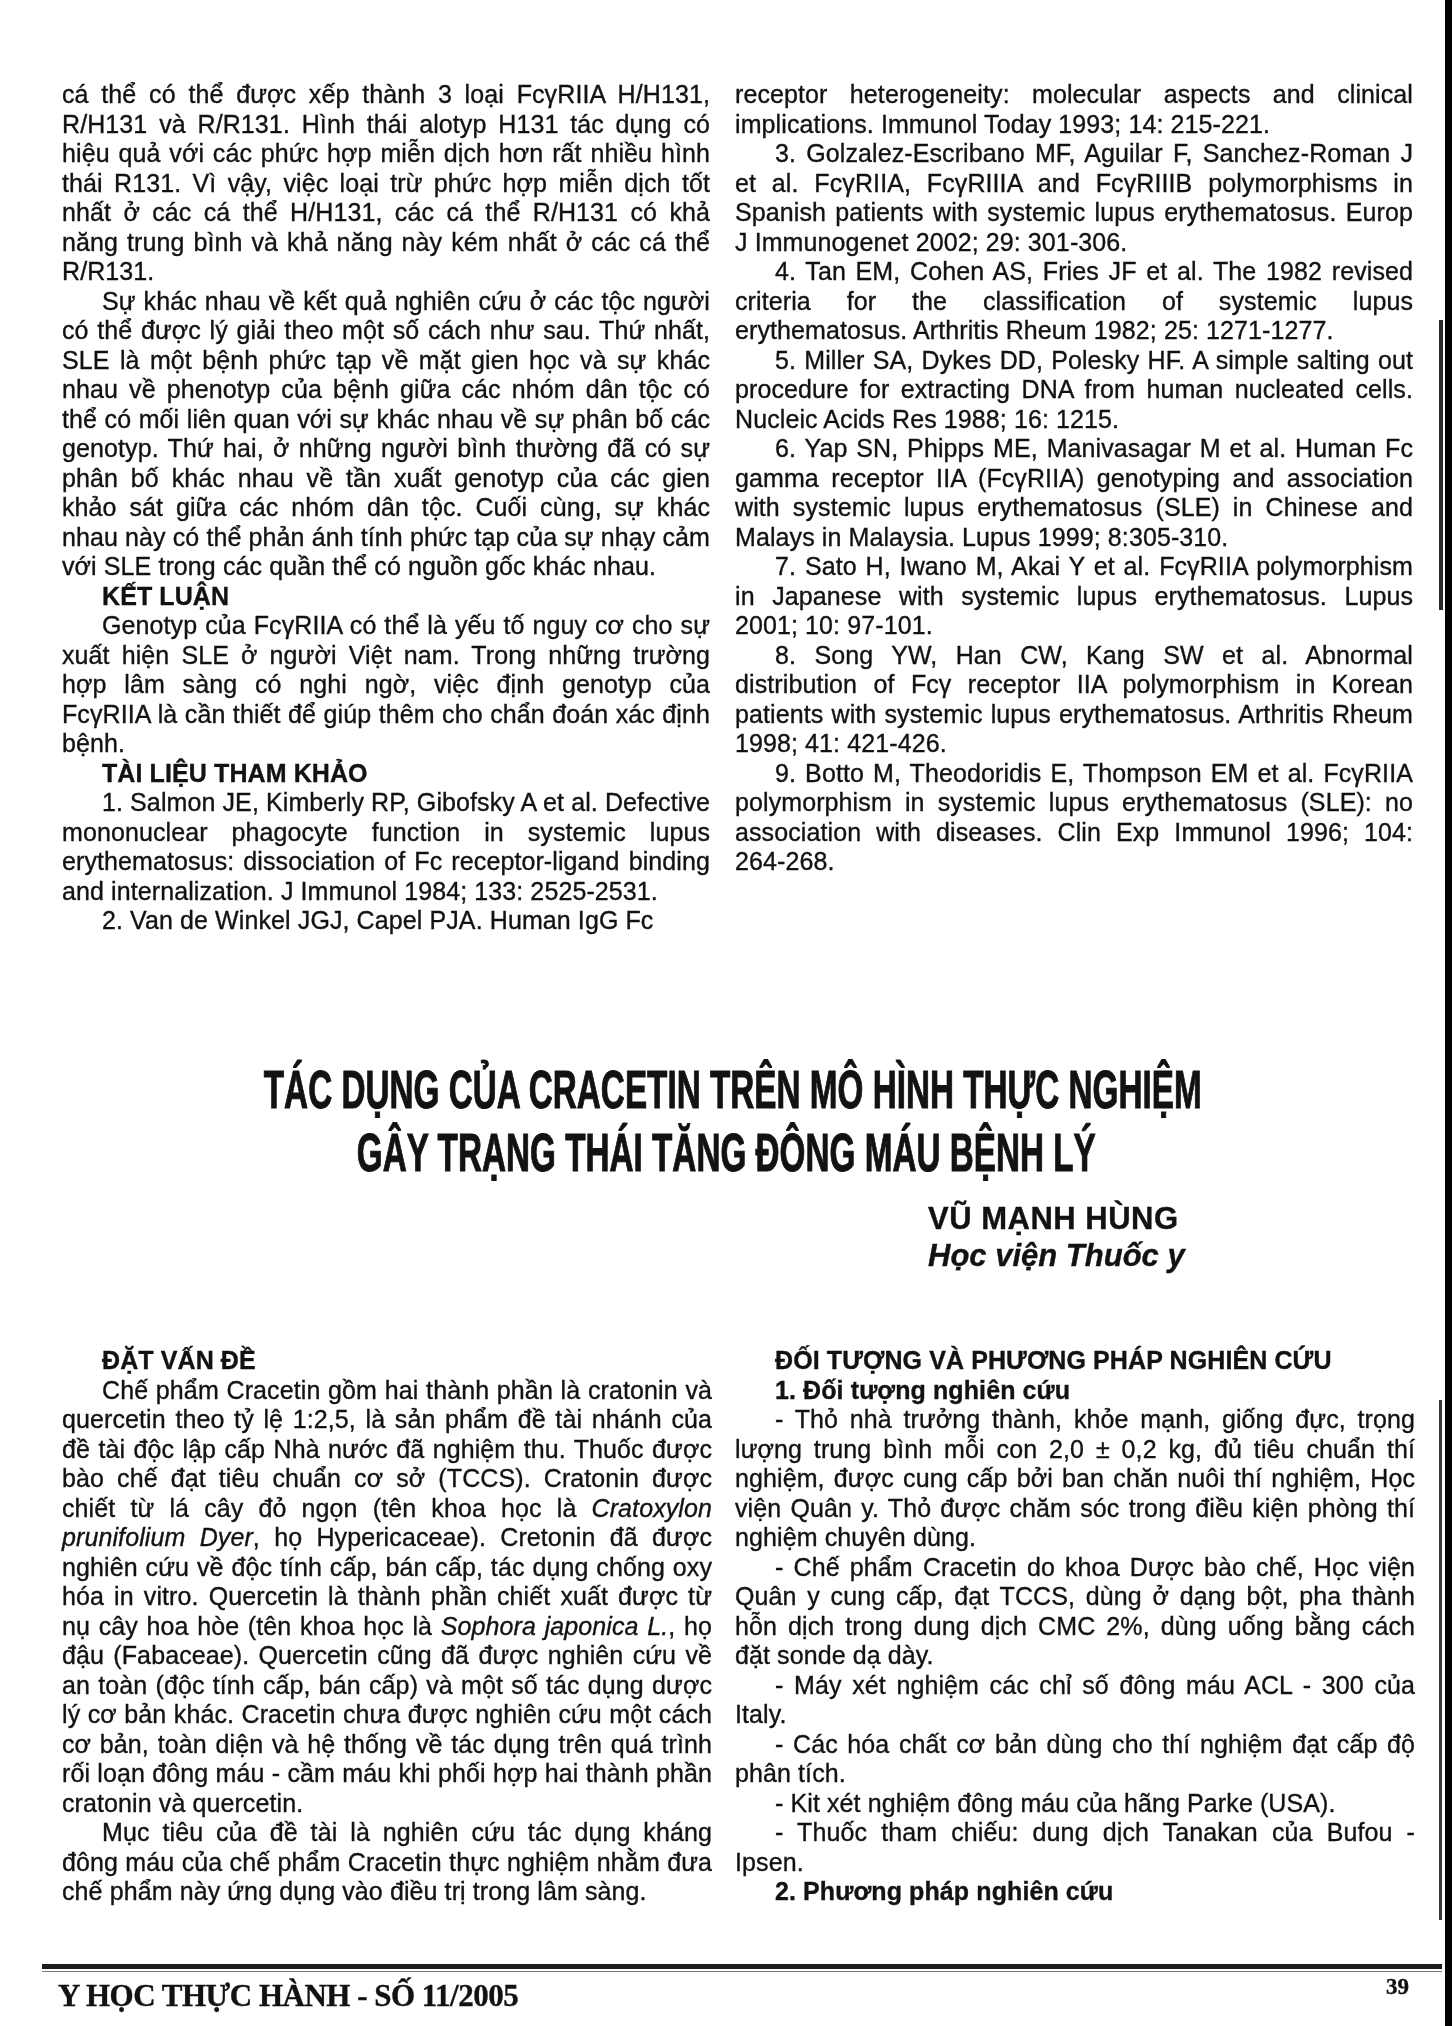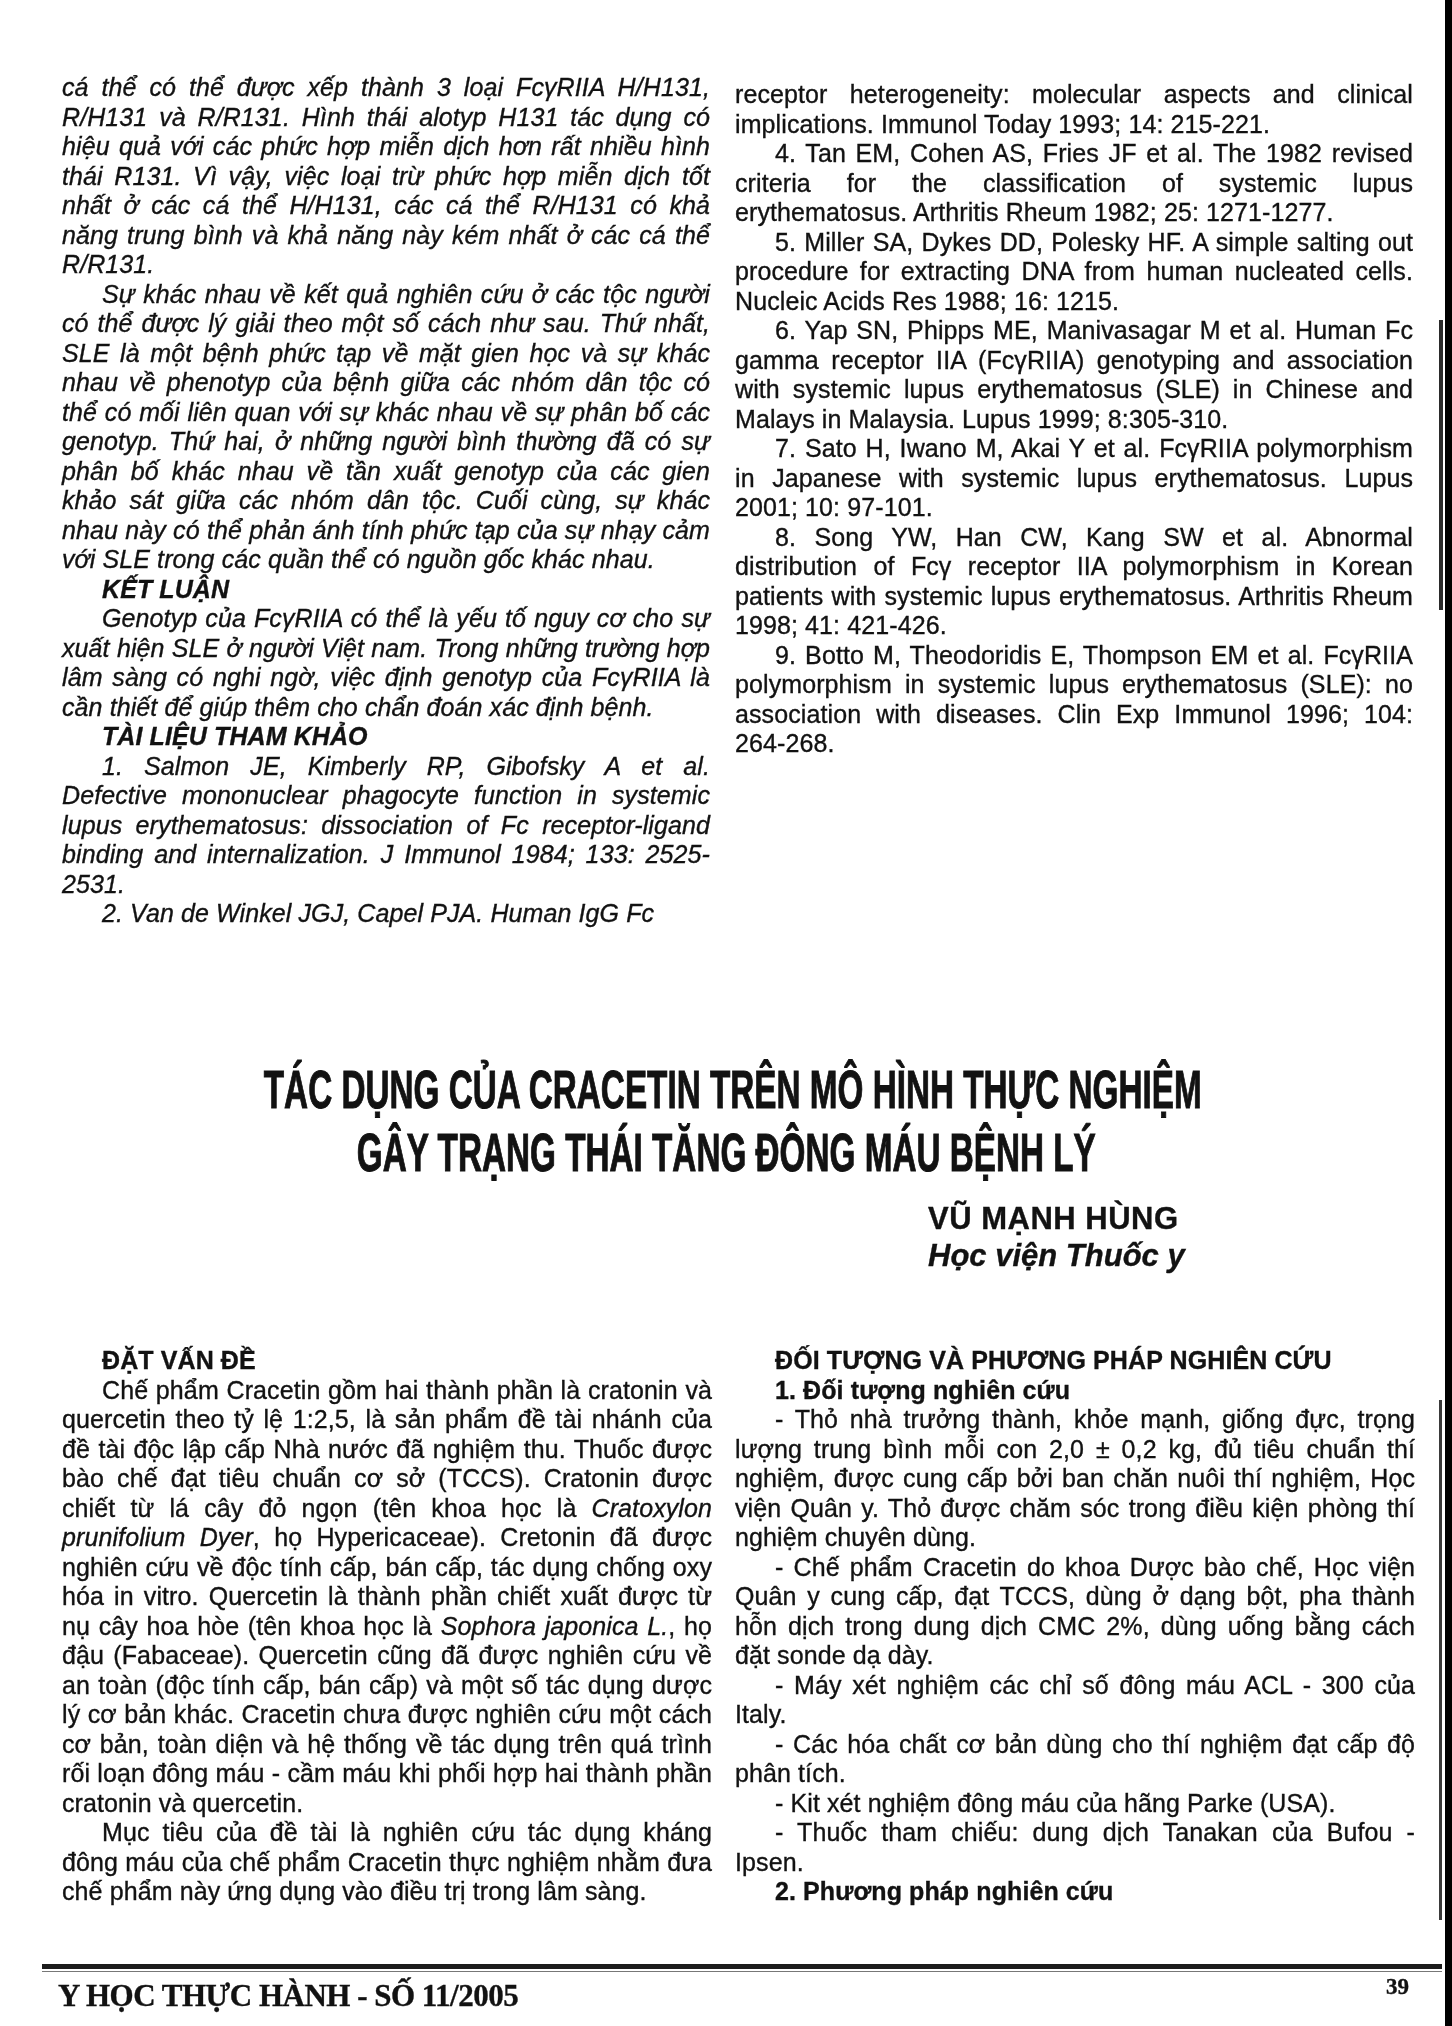--- a/index.html
+++ b/index.html
@@ -16,21 +16,21 @@
   .col {
     position:absolute;
     text-align:justify;
     font-size:25px;
     line-height:29.5px;
     letter-spacing:0.1px;
   }
   .col p { margin:0; text-indent:40px; }
   .col p.noindent { text-indent:0; }
   .col p.h { font-weight:bold; }
-  .col-tl { left:62px;  top:73px;  width:648px;font-style:italic; }
+  .col-tl { left:62px;  top:80px;  width:648px; }
   .col-tr { left:735px; top:80px;  width:678px; }
   .col-bl { left:62px;  top:1346px; width:650px; }
   .col-br { left:735px; top:1346px; width:680px; }
 
   .title-block { position:absolute; left:0; top:1058px; width:1452px; text-align:center; }
   .title-line { height:63px; white-space:nowrap; }
   .title-line > span {
     display:inline-block;
     transform:scale(0.64,1.04);
     transform-origin:center top;
@@ -71,20 +71,21 @@
     <p>Sự khác nhau về kết quả nghiên cứu ở các tộc người có thể được lý giải theo một số cách như sau. Thứ nhất, SLE là một bệnh phức tạp về mặt gien học và sự khác nhau về phenotyp của bệnh giữa các nhóm dân tộc có thể có mối liên quan với sự khác nhau về sự phân bố các genotyp. Thứ hai, ở những người bình thường đã có sự phân bố khác nhau về tần xuất genotyp của các gien khảo sát giữa các nhóm dân tộc. Cuối cùng, sự khác nhau này có thể phản ánh tính phức tạp của sự nhạy cảm với SLE trong các quần thể có nguồn gốc khác nhau.</p>
     <p class="h">KẾT LUẬN</p>
     <p>Genotyp của FcγRIIA có thể là yếu tố nguy cơ cho sự xuất hiện SLE ở người Việt nam. Trong những trường hợp lâm sàng có nghi ngờ, việc định genotyp của FcγRIIA là cần thiết để giúp thêm cho chẩn đoán xác định bệnh.</p>
     <p class="h">TÀI LIỆU THAM KHẢO</p>
     <p>1. Salmon JE, Kimberly RP, Gibofsky A et al. Defective mononuclear phagocyte function in systemic lupus erythematosus: dissociation of Fc receptor-ligand binding and internalization. J Immunol 1984; 133: 2525-2531.</p>
     <p>2. Van de Winkel JGJ, Capel PJA. Human IgG Fc</p>
   </section>
 
   <section class="col col-tr">
     <p class="noindent">receptor heterogeneity: molecular aspects and clinical implications. Immunol Today 1993; 14: 215-221.</p>
+    <p>3. Golzalez-Escribano MF, Aguilar F, Sanchez-Roman J et al. FcγRIIA, FcγRIIIA and FcγRIIIB polymorphisms in Spanish patients with systemic lupus erythematosus. Europ J Immunogenet 2002; 29: 301-306.</p>
     <p>4. Tan EM, Cohen AS, Fries JF et al. The 1982 revised criteria for the classification of systemic lupus erythematosus. Arthritis Rheum 1982; 25: 1271-1277.</p>
     <p>5. Miller SA, Dykes DD, Polesky HF. A simple salting out procedure for extracting DNA from human nucleated cells. Nucleic Acids Res 1988; 16: 1215.</p>
     <p>6. Yap SN, Phipps ME, Manivasagar M et al. Human Fc gamma receptor IIA (FcγRIIA) genotyping and association with systemic lupus erythematosus (SLE) in Chinese and Malays in Malaysia. Lupus 1999; 8:305-310.</p>
     <p>7. Sato H, Iwano M, Akai Y et al. FcγRIIA polymorphism in Japanese with systemic lupus erythematosus. Lupus 2001; 10: 97-101.</p>
     <p>8. Song YW, Han CW, Kang SW et al. Abnormal distribution of Fcγ receptor IIA polymorphism in Korean patients with systemic lupus erythematosus. Arthritis Rheum 1998; 41: 421-426.</p>
     <p>9. Botto M, Theodoridis E, Thompson EM et al. FcγRIIA polymorphism in systemic lupus erythematosus (SLE): no association with diseases. Clin Exp Immunol 1996; 104: 264-268.</p>
   </section>
 
   <header class="title-block">
     <div class="title-line"><span>TÁC DỤNG CỦA CRACETIN TRÊN MÔ HÌNH THỰC NGHIỆM</span></div>

